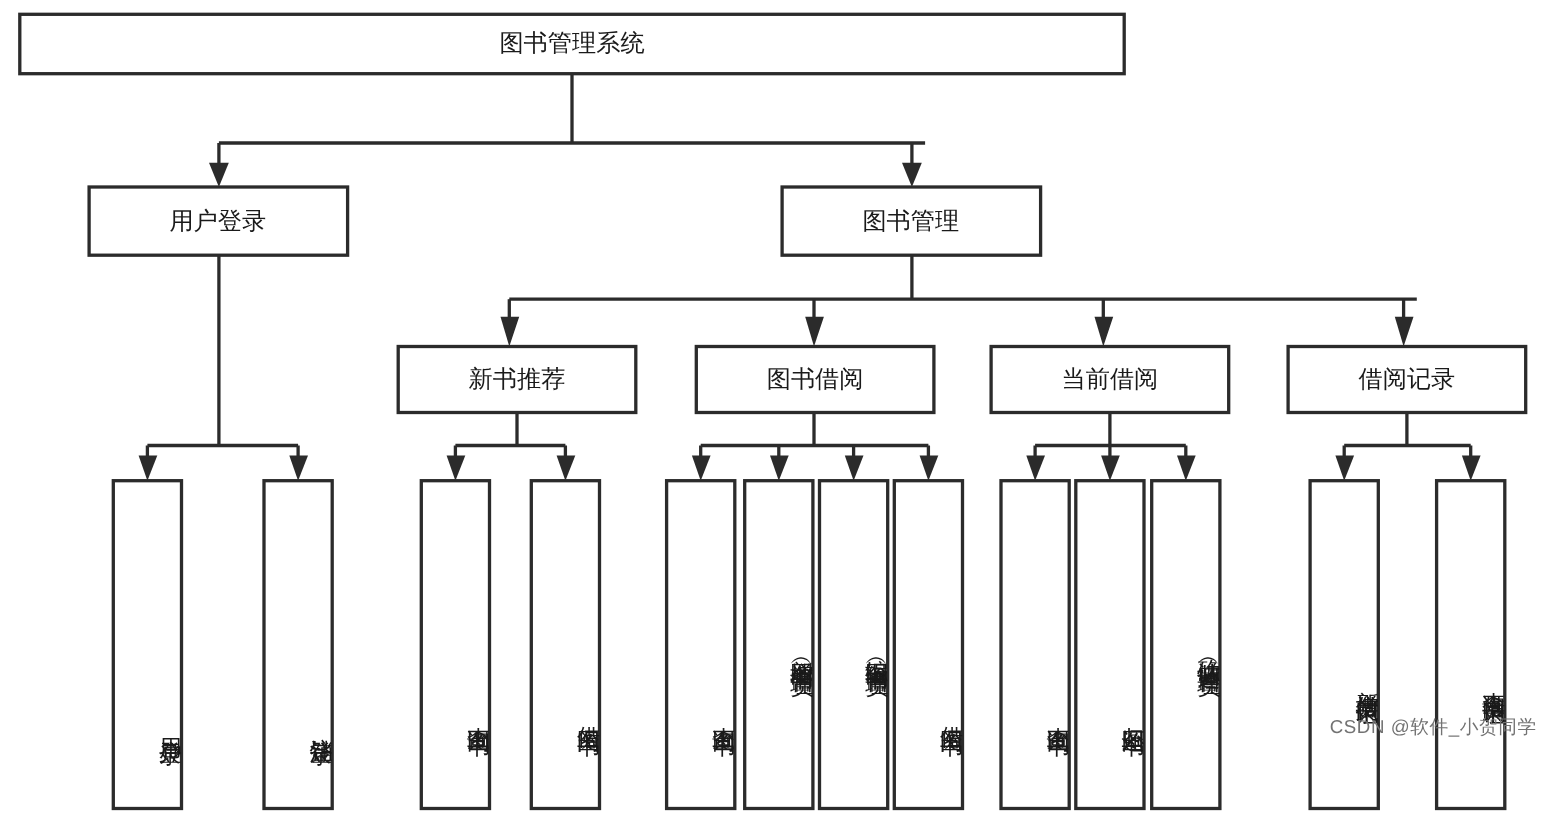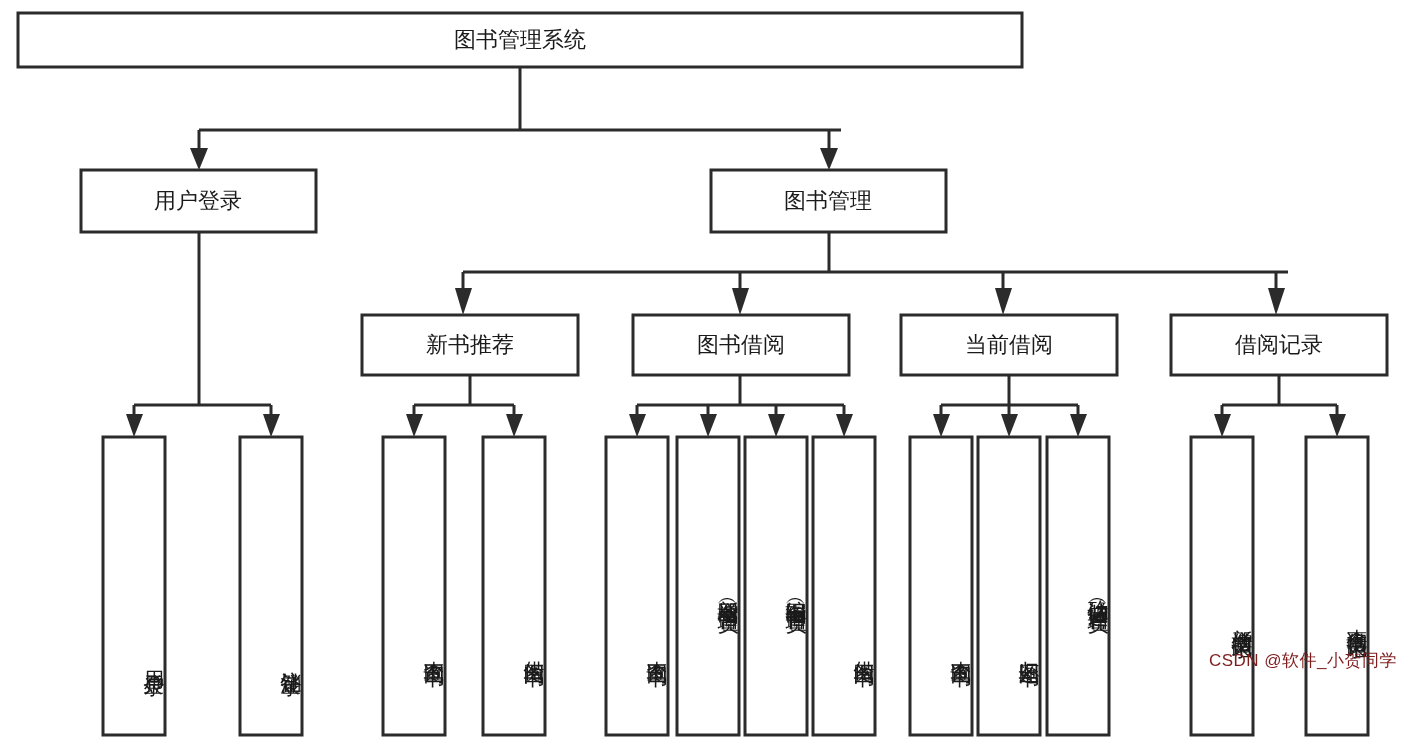--- a/index.html
+++ b/index.html
@@ -62,21 +62,21 @@
     align-items: flex-start;
     justify-content: center;
     pointer-events: none;
   }
   #watermark {
     position: absolute;
     right: 8px;
     bottom: 6px;
     font-family: "Liberation Sans", "DejaVu Sans", sans-serif;
     font-size: 17px;
-    color: #7f1d1d;
+    color: #737373;
     letter-spacing: 0.5px;
     white-space: nowrap;
   }
 </style>
 </head>
 <body>
 
 <div id="diagram-root">
 
   <svg id="tree-svg" viewBox="0 0 1405 747">

